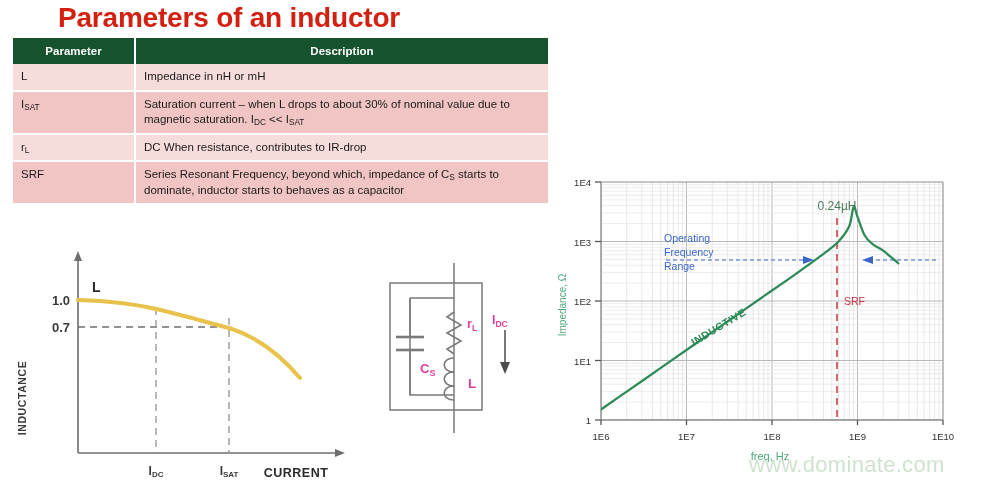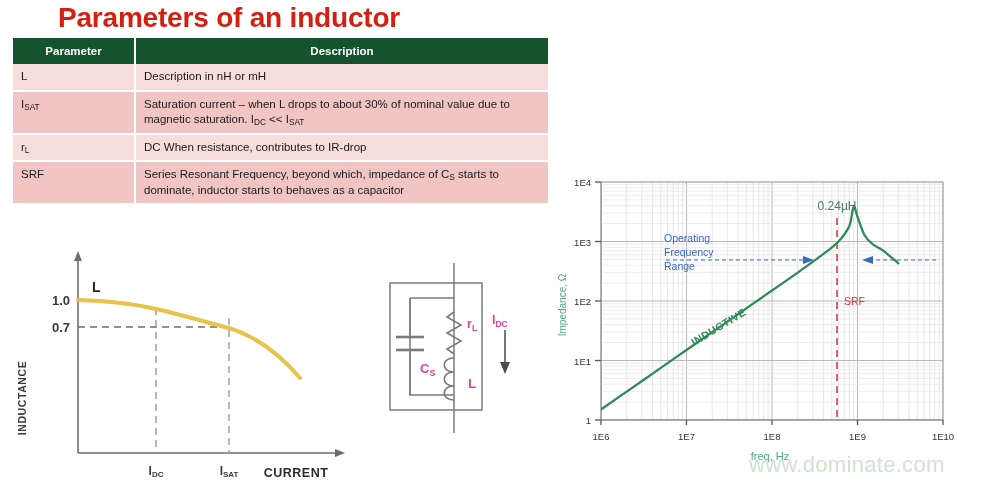--- a/index.html
+++ b/index.html
@@ -62,21 +62,21 @@
 <table id="param-table">
   <thead>
     <tr>
       <th class="col-param">Parameter</th>
       <th>Description</th>
     </tr>
   </thead>
   <tbody id="param-table-body">
       <tr class="odd">
         <td class="col-param">L</td>
-        <td>Description in nH or mH</td>
+        <td>Impedance in nH or mH</td>
       </tr>
       <tr class="even">
         <td class="col-param">I<sub>SAT</sub></td>
         <td>Saturation current – when L drops to about 30% of nominal value due to magnetic saturation. I<sub>DC</sub> &lt;&lt; I<sub>SAT</sub></td>
       </tr>
       <tr class="odd">
         <td class="col-param">r<sub>L</sub></td>
         <td>DC When resistance, contributes to IR-drop</td>
       </tr>
       <tr class="even">

